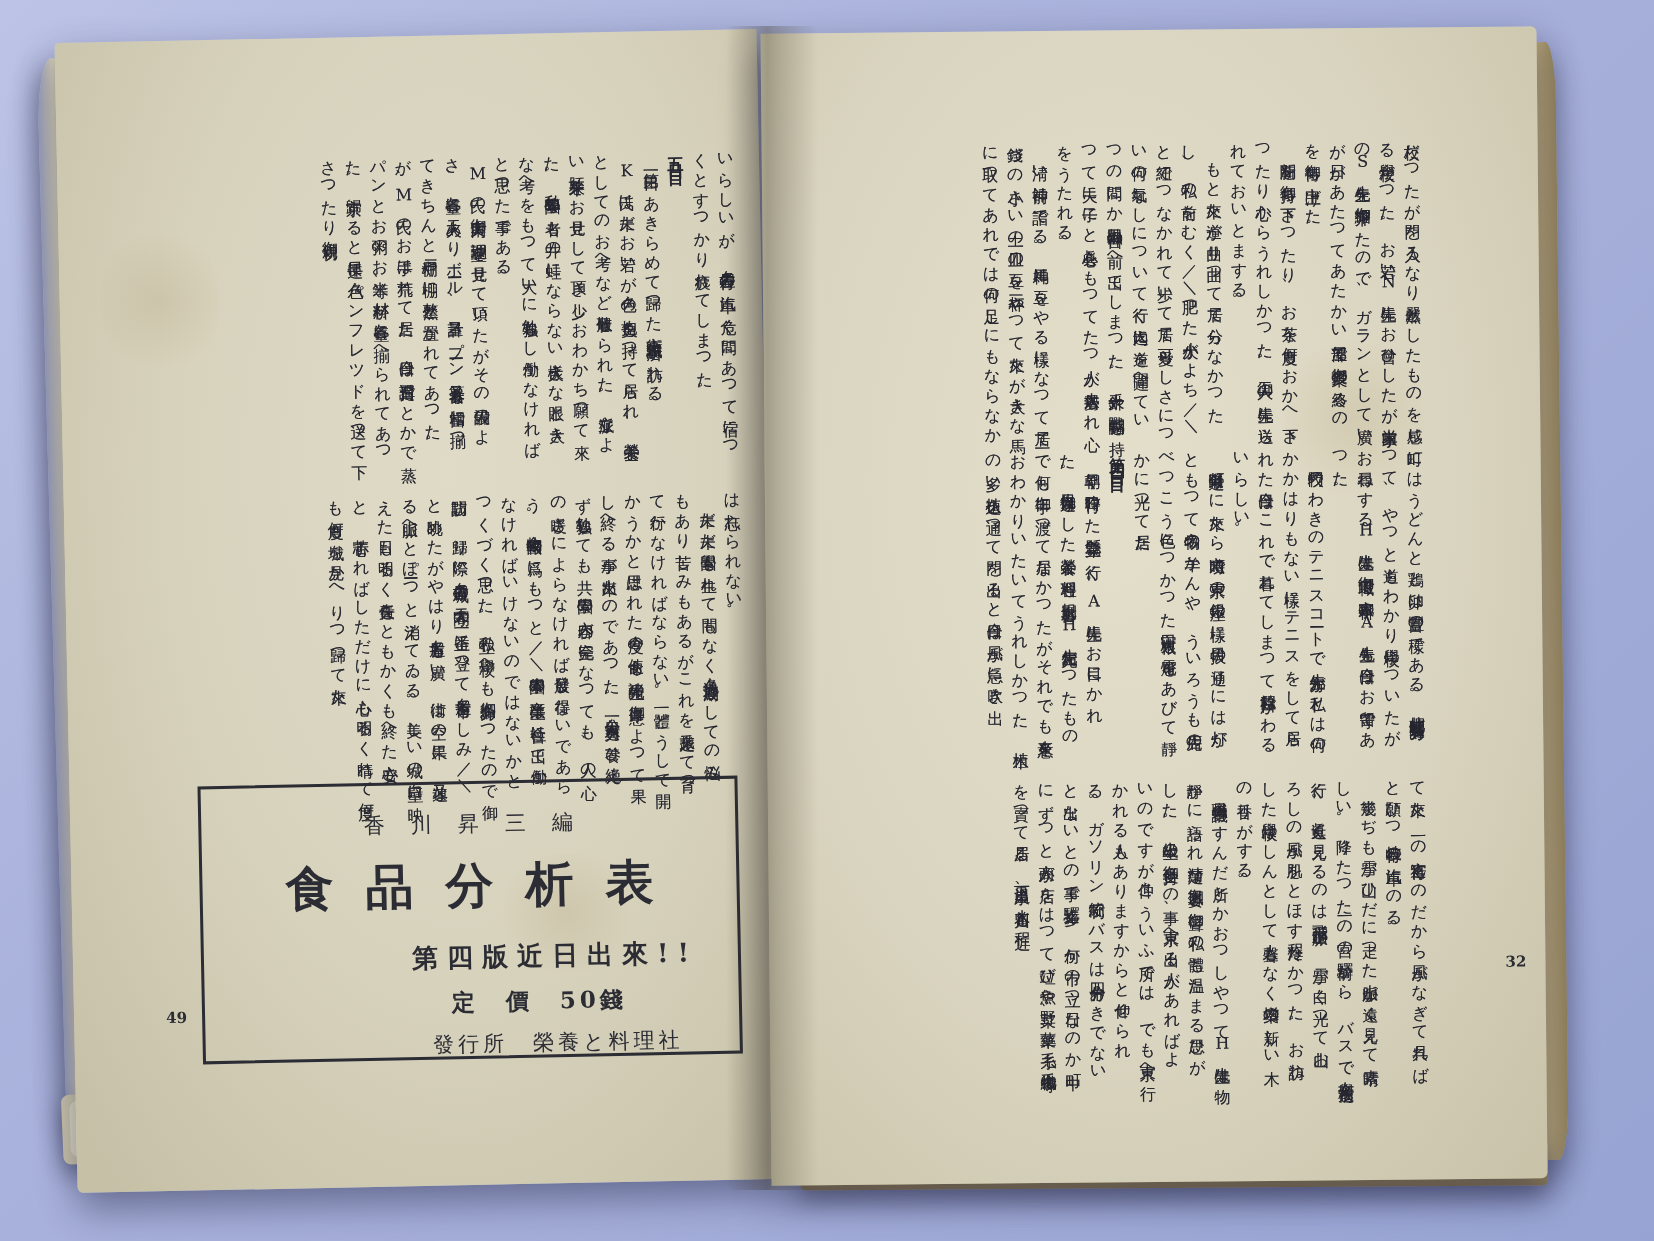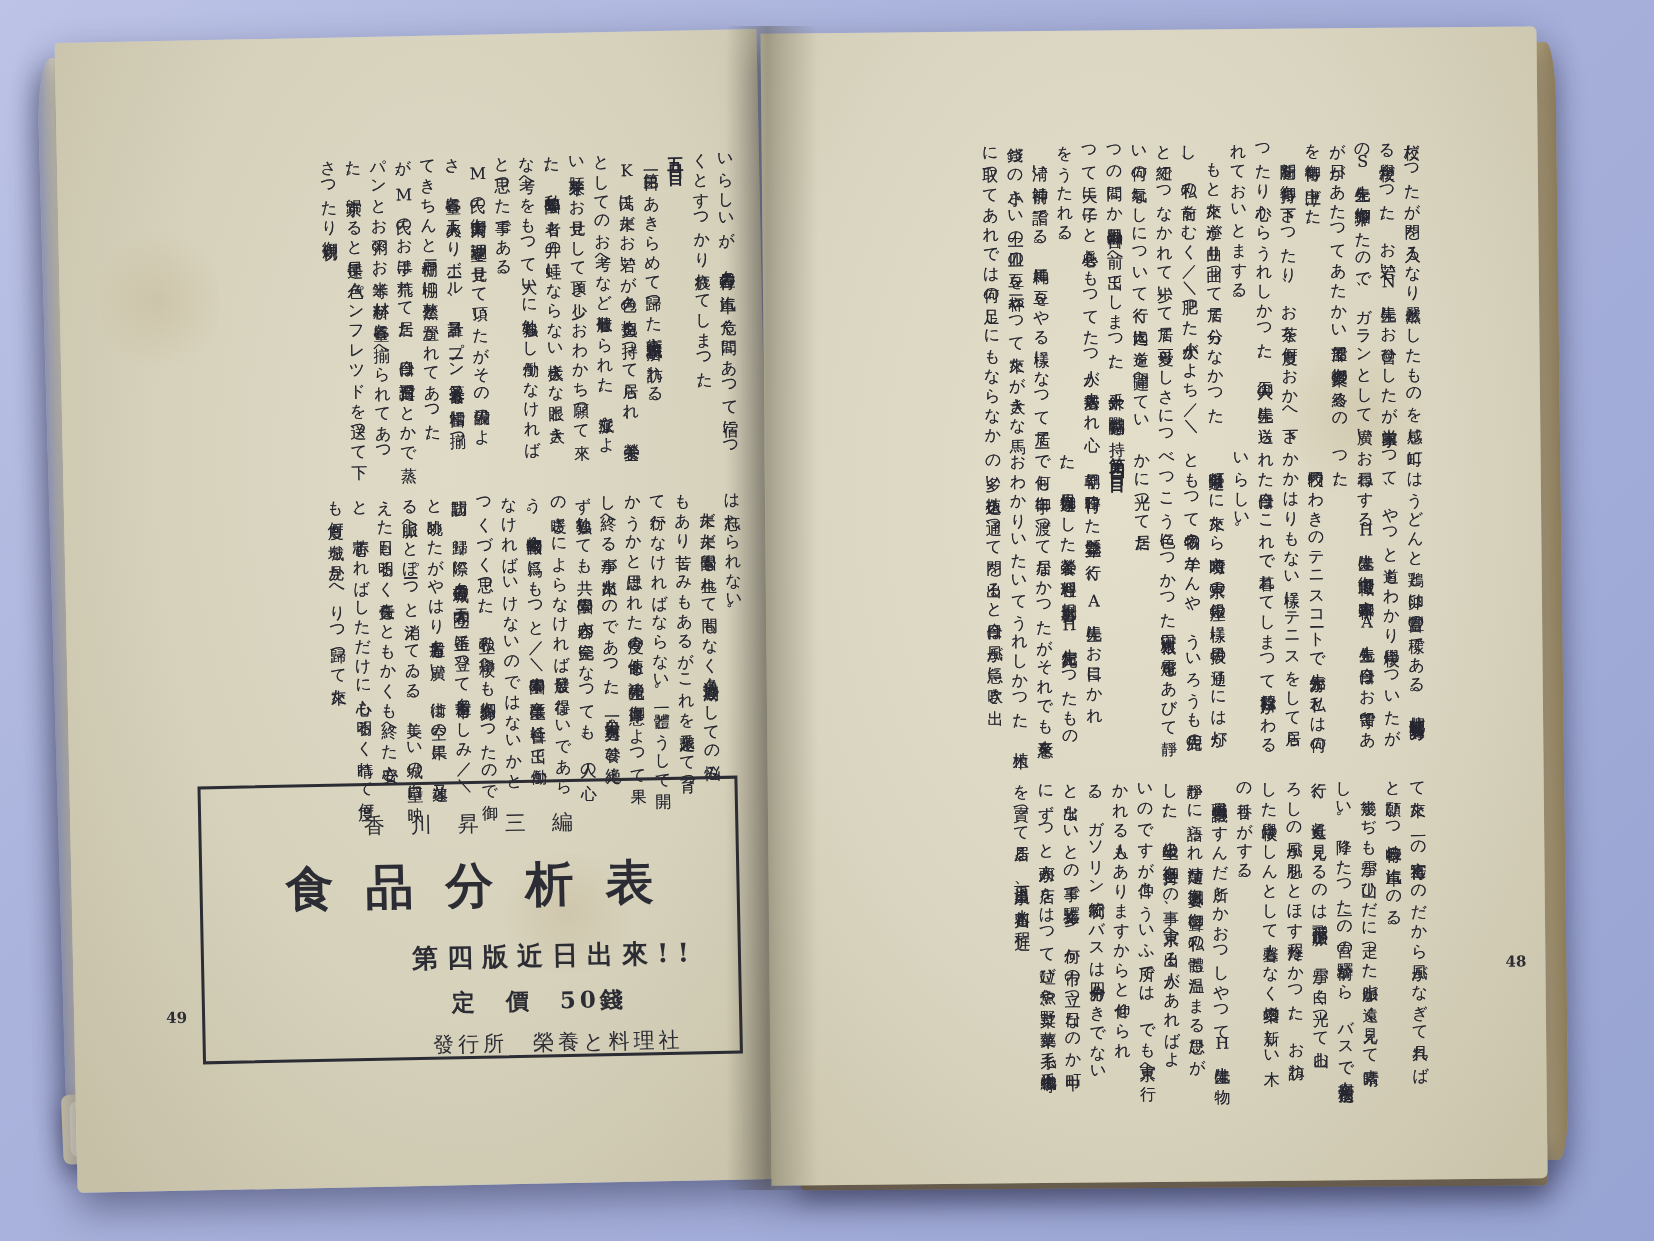--- a/index.html
+++ b/index.html
@@ -134,17 +134,17 @@
       <p class="day-heading">第四日目</p>
       <p>　朝早く昨日行つた縣立第二へ行く。A先生にお目にかゝれた。先日御送りした榮養と料理も規則書もH先生宛だつたもので何も御手に渡つて居なかつたがそれでも來意をおわかりいたゞいてうれしかつた、植木の多い植込を通つて門を出ると今日は風が急に吹き出</p>
     </div>
 
     <div class="vband" style="left:62px;top:742px;width:600px;height:308px;">
       <p>て來た。一の宮迄行くのだから風がなぎて呉れゝばと願ひつゝ岐阜行の汽車にのる。</p>
       <p>　幾すぢも雪が山ひだに走つた山脈が遠く見えて素晴しい。降りたつた一の宮の驛前から、バスで女學校前迄行く。眞近く見えるのは飛彈山脈か、雪が白く光つて山おろしの風が肌をとほす程冷たかつた。お訪ねした學校はしんとして人聲もなく增築の新しい木の香りがする。</p>
       <p>　職員會議のすんだ所とかおつしやつてH先生は物靜かに語られ淸楚な御風姿と御聲に私の體も温たまる思ひがした。上級生の御受持との事、東京へ出る人があればよいのですが仲々こういふ所では、でも東京へ行かれる人もありますからと仰せられる。ガソリン統制でバスは四十分おきでないと出ないとの事で驛迄步く。何か市の立つ日なのか町中にずつと商人が店をはつて竝び魚や野菜、藥草、毛糸、毛織物等を賣つて居る。下呂溫泉、木曾川も程近</p>
     </div>
 
-    <div class="pagenum pagenum-right">48</div>
+    <div class="pagenum pagenum-right">32</div>
   </div>
 
   <div class="gutter"></div>
 </div>
 
 </body></html>

